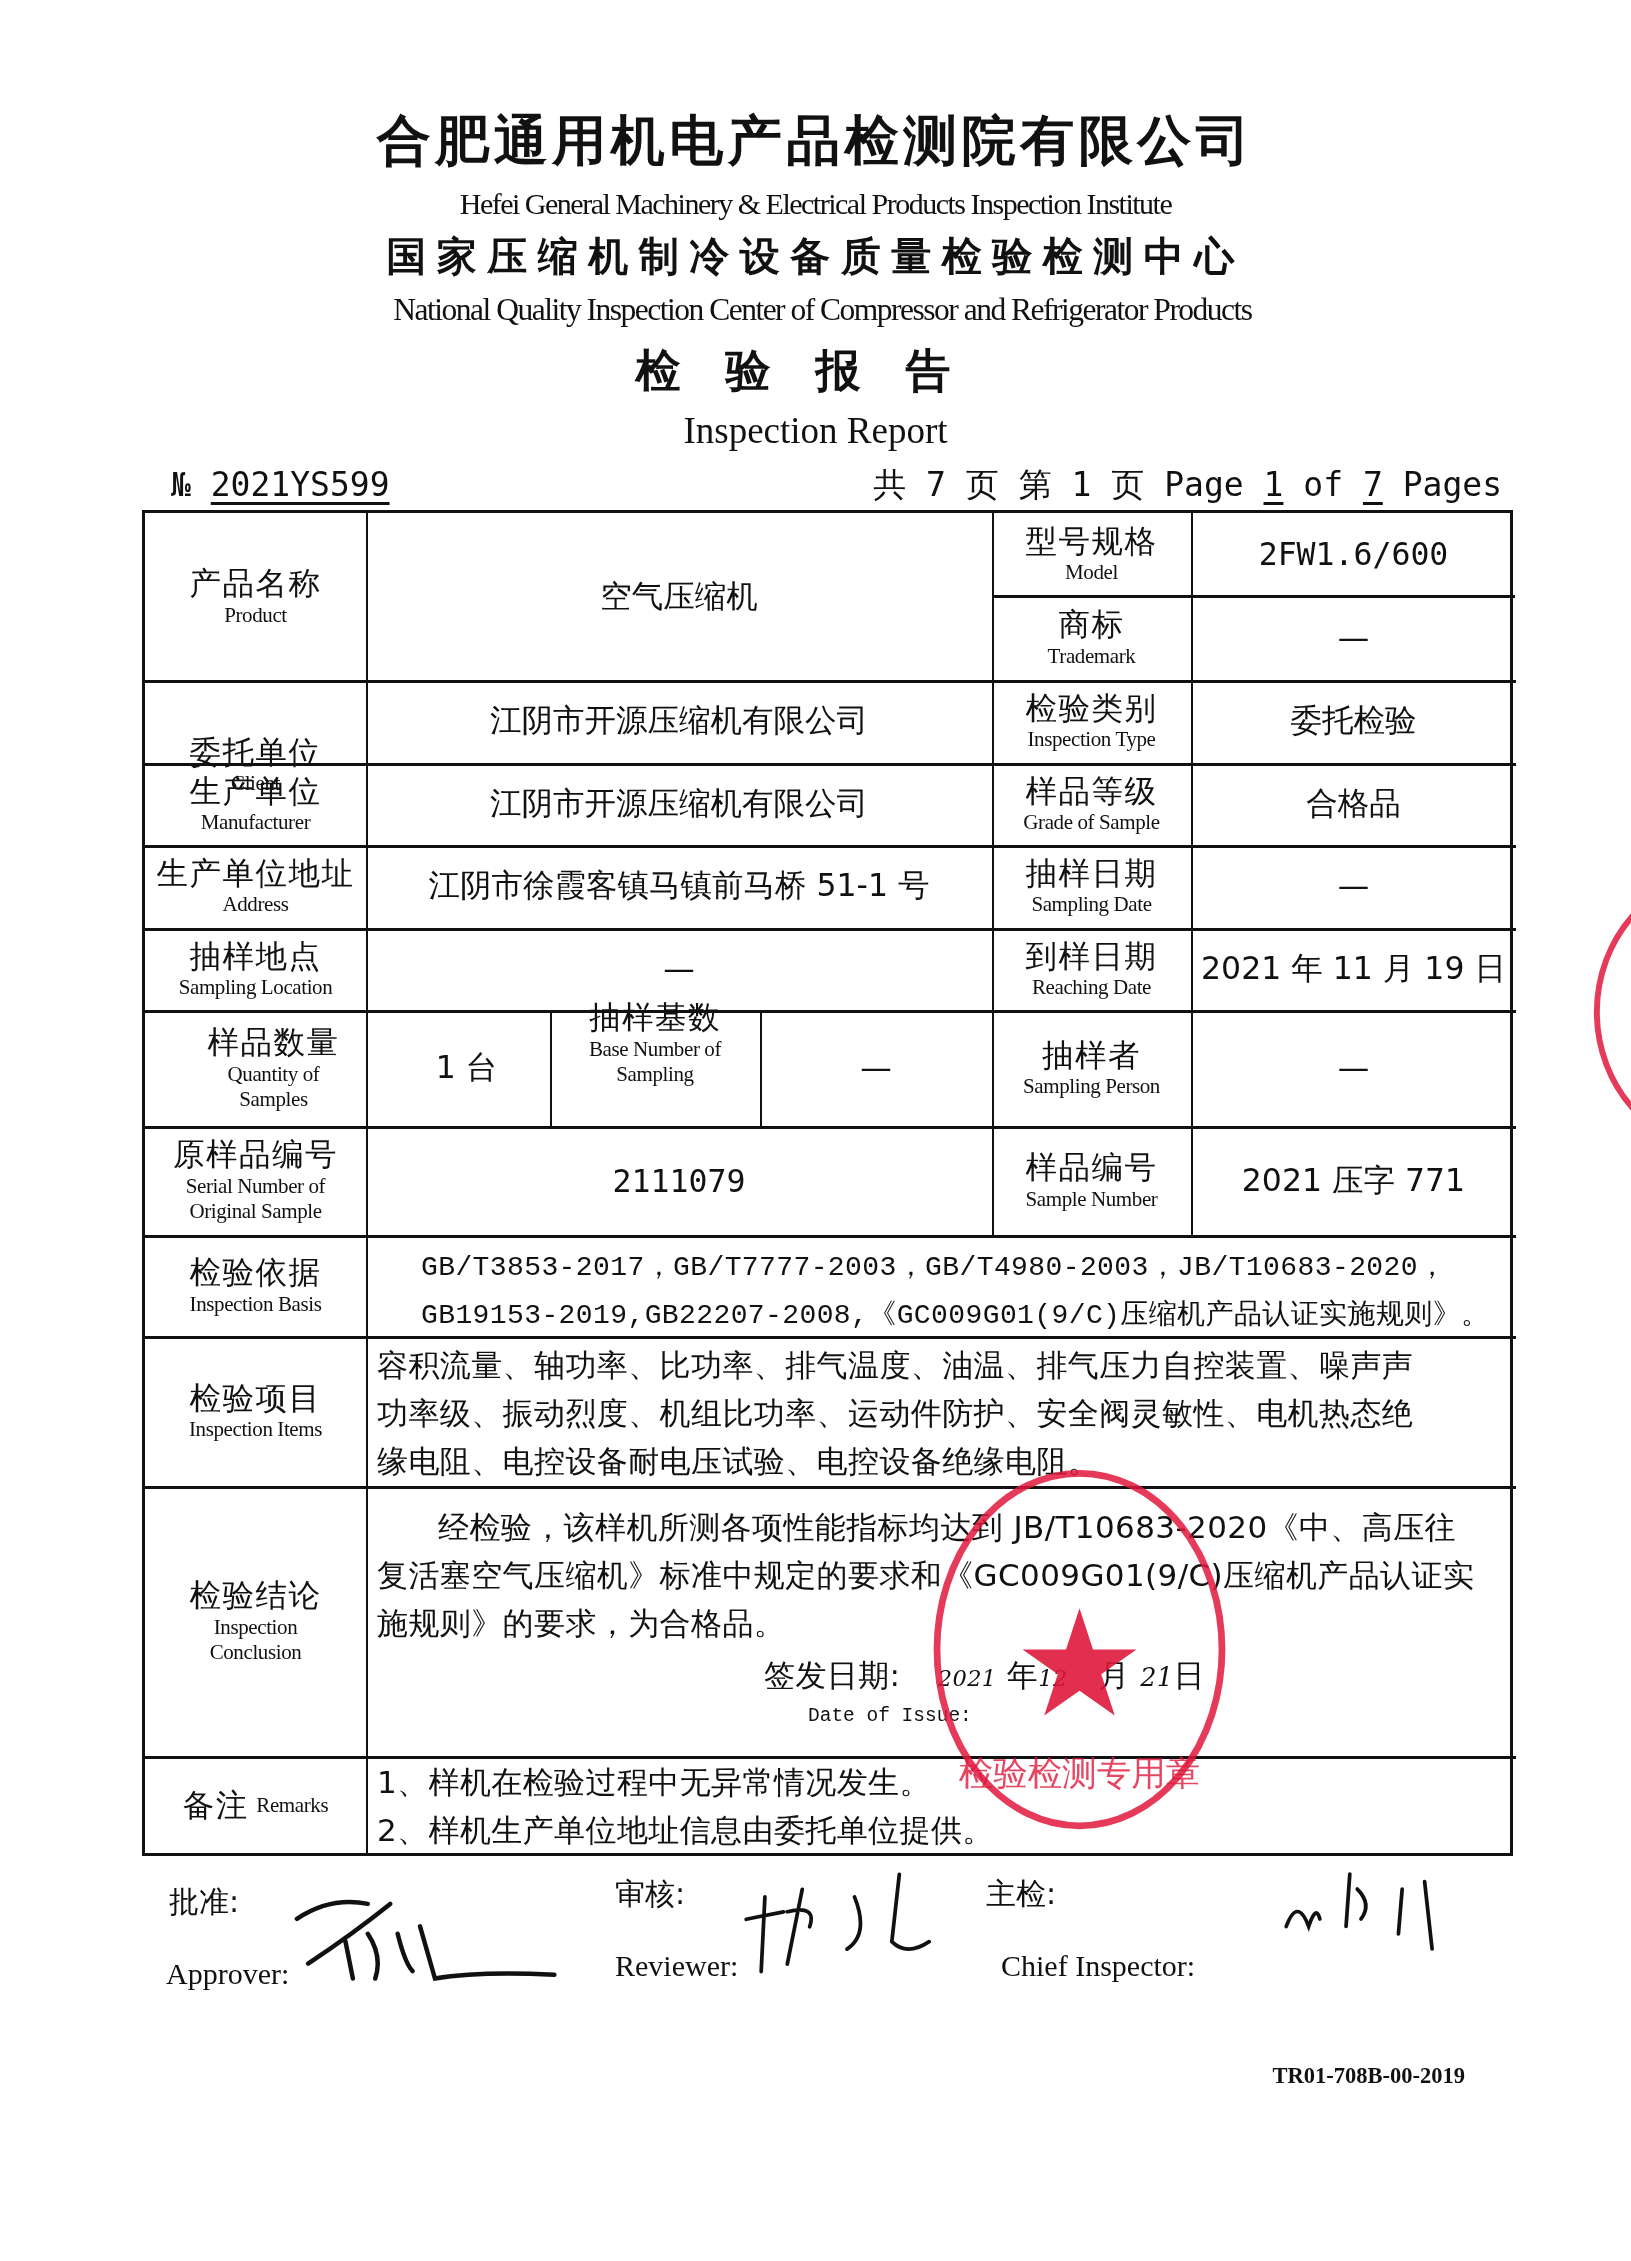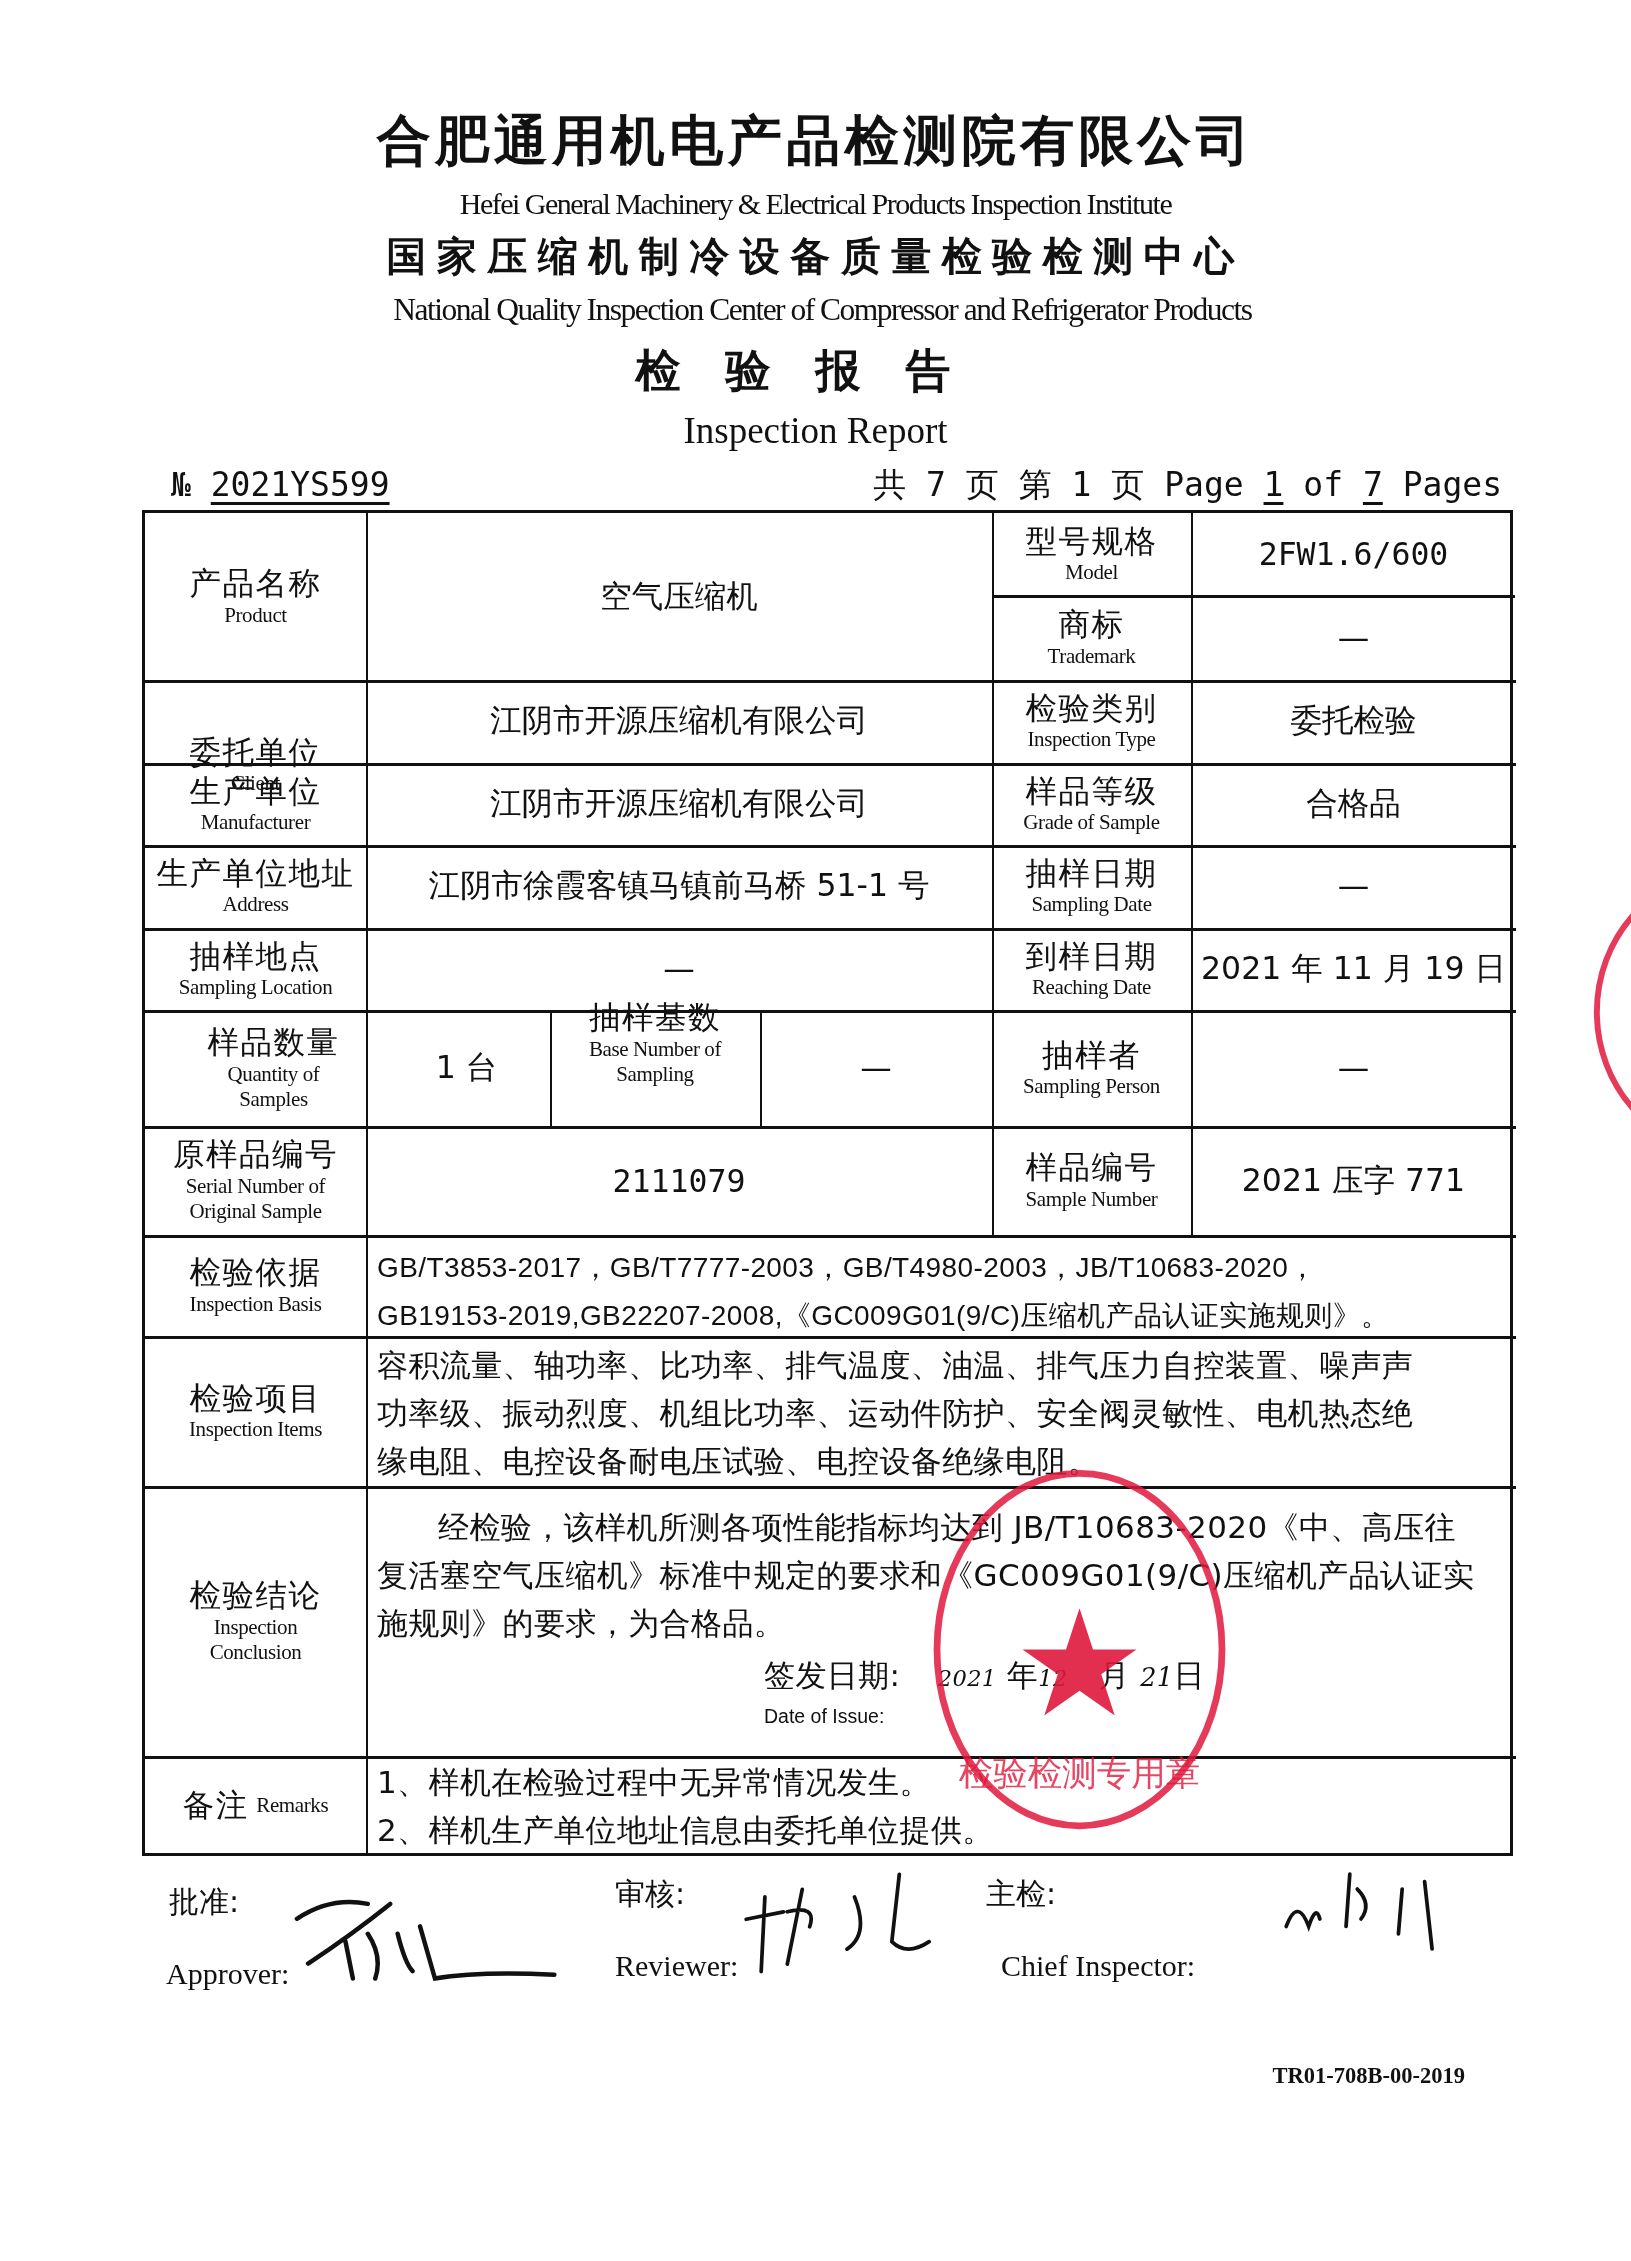--- a/index.html
+++ b/index.html
@@ -20,21 +20,21 @@
 
   .tbl{position:absolute;left:142px;top:510px;width:1371px;height:1346px;border:3.7px solid #111;box-sizing:border-box;}
   .hl{position:absolute;height:3px;background:#111;}
   .vl{position:absolute;width:2.2px;background:#111;}
   .cell{position:absolute;display:flex;flex-direction:column;align-items:center;justify-content:center;text-align:center;box-sizing:border-box;}
   .lab-cn{font-size:31.5px;font-family:"DejaVu Sans","Liberation Sans",sans-serif;letter-spacing:1.5px;line-height:1.2;}
   .lab-en{font-size:21px;font-family:"Liberation Serif",serif;line-height:1.2;letter-spacing:-0.4px;}
   .val{font-size:31.5px;font-family:"DejaVu Sans","Liberation Sans",sans-serif;}
   .val-mono{font-size:31.5px;font-family:"DejaVu Sans Mono","Liberation Mono",monospace;}
   .para{position:absolute;font-size:31px;line-height:48px;font-family:"DejaVu Sans","Liberation Sans",sans-serif;letter-spacing:0.4px;}
-  .mono{font-family:Liberation Sans, sans-serif;}
+  .mono{font-family:Liberation Mono, monospace;margin-left:44px;}
 
   .sig-label{position:absolute;font-size:30px;font-family:"DejaVu Sans","Liberation Sans",sans-serif;}
   .sig-en{position:absolute;font-size:30px;font-family:"Liberation Serif",serif;}
   .footer{position:absolute;right:166px;top:2063px;font-size:22.5px;font-family:"Liberation Serif",serif;font-weight:bold;}
   .stamp{position:absolute;pointer-events:none;}
 </style>
 </head>
 <body>
 
 <div class="abs center h-cn1">合肥通用机电产品检测院有限公司</div>

